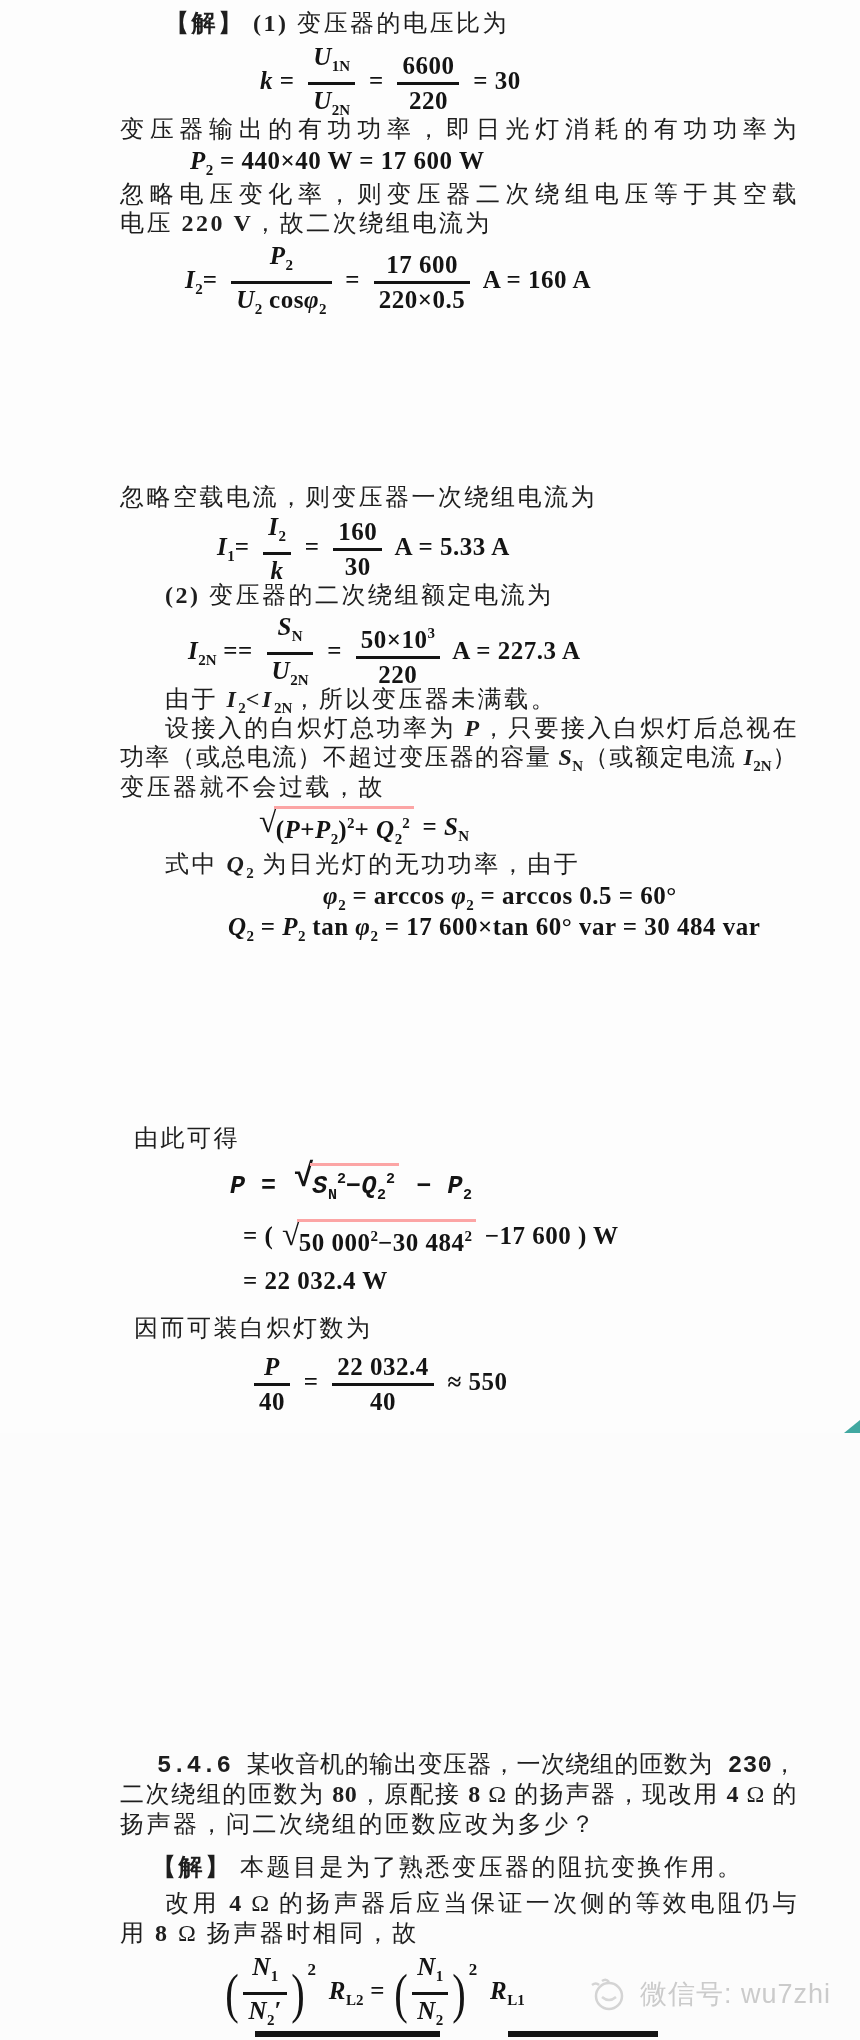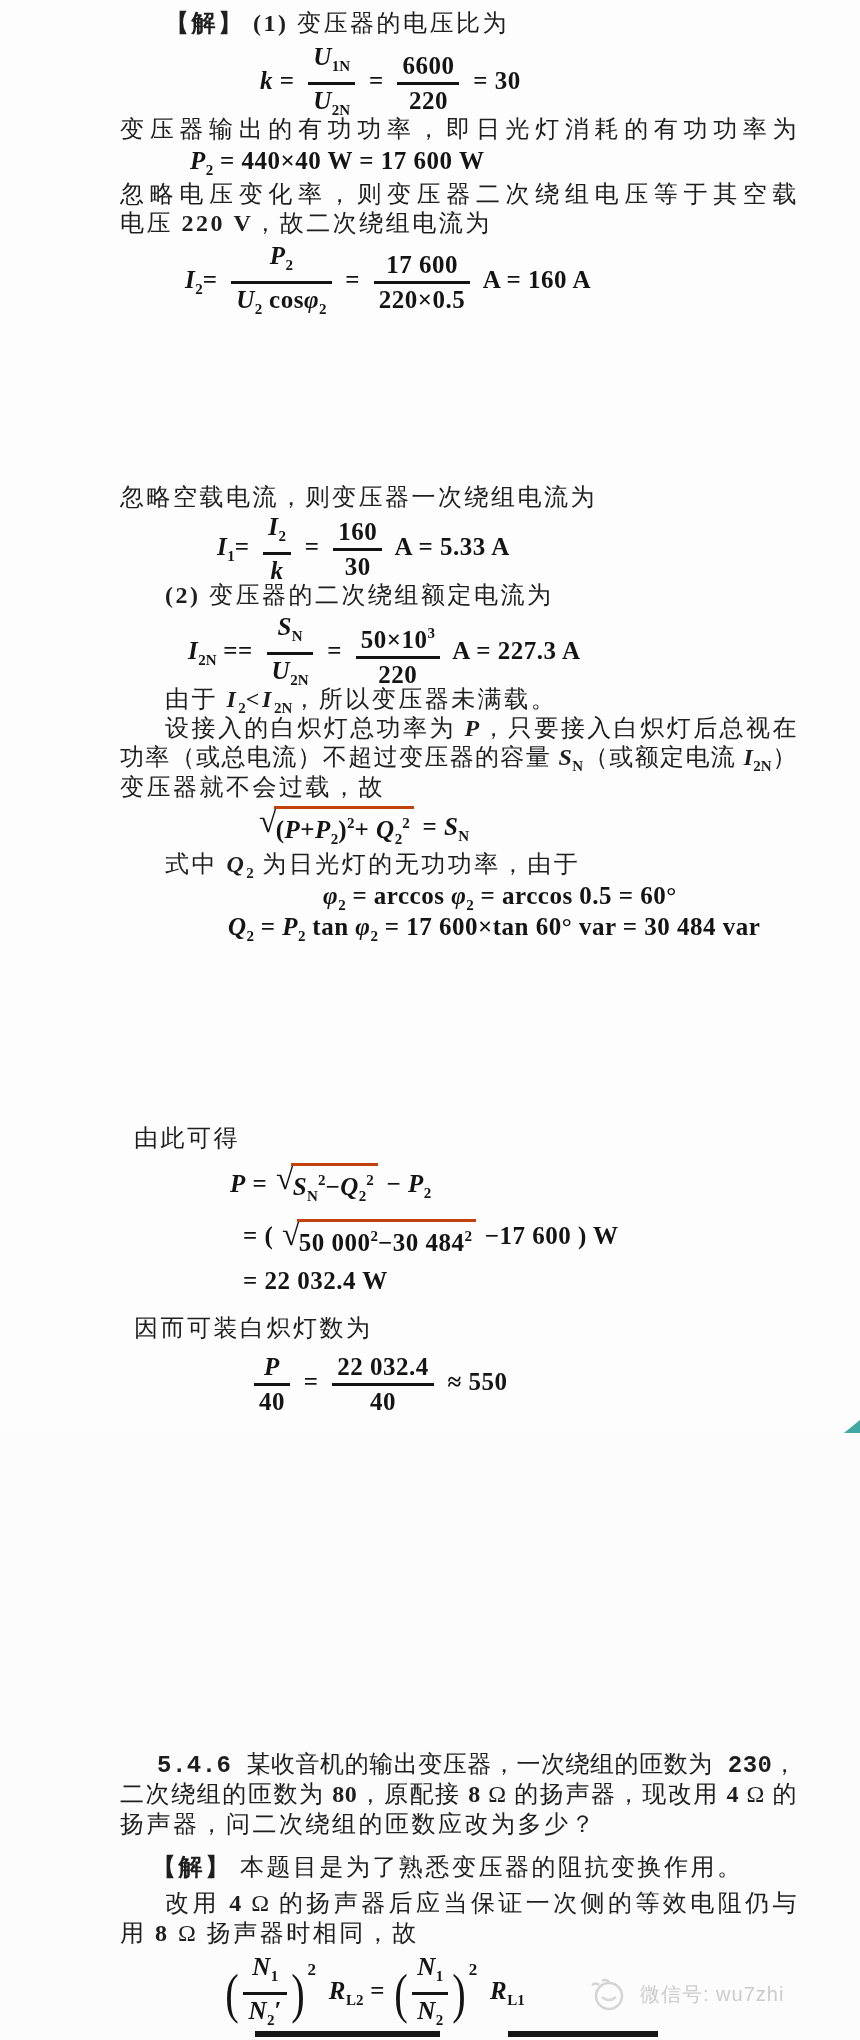--- a/index.html
+++ b/index.html
@@ -16,25 +16,25 @@
   
   .formula{position:absolute;font-weight:bold;font-size:25px;line-height:30px;white-space:nowrap;color:#141414;letter-spacing:0.5px;}
   .v{font-style:italic;}
   .sub{font-size:15px;vertical-align:-6px;letter-spacing:0;}
   .sup{font-size:15px;vertical-align:10px;letter-spacing:0;}
   .fr{display:inline-block;vertical-align:middle;text-align:center;margin:0 7px;}
   .fr .nu{display:block;padding:0 5px 1px;line-height:30px;}
   .fr .de{display:block;border-top:3px solid #141414;padding:1px 5px 0;line-height:30px;}
   .sq{display:inline-block;vertical-align:middle;white-space:nowrap;margin:0 2px;}
   .sq .rad{display:inline-block;font-size:33px;line-height:30px;vertical-align:top;margin-right:-4px;font-weight:bold;}
-  .sq .cnt{display:inline-block;border-top:3px solid #c2410c;line-height:28px;vertical-align:top;padding:0 4px 0 2px;}
+  .sq .cnt{display:inline-block;border-top:3px solid #fca5a5;line-height:28px;vertical-align:top;padding:0 4px 0 2px;}
   .bp{display:inline-block;font-size:54px;font-weight:normal;line-height:30px;vertical-align:middle;transform:scaleX(0.75);}
   .bpsup{font-size:17px;vertical-align:24px;letter-spacing:0;}
   
-  .wm{position:absolute;display:flex;align-items:center;gap:10px;color:#cbcbcb;font-size:20px;
+  .wm{position:absolute;display:flex;align-items:center;gap:10px;color:#cbcbcb;font-size:27px;
       font-family:"Liberation Sans","DejaVu Sans",sans-serif;letter-spacing:1px;}
   
   .barcut{position:absolute;height:6px;background:#151515;}
   .tealcorner{position:absolute;right:0;bottom:0;width:0;height:0;
       border-left:16px solid transparent;border-bottom:13px solid #41a8a1;}
 </style>
 </head>
 <body>
 
 <div class="page">
@@ -129,21 +129,21 @@
     <span class="v">Q</span><span class="sub">2</span>
     <span>= </span>
     <span class="v">P</span><span class="sub">2</span>
     <span> tan</span>
     <span class="v">φ</span><span class="sub">2</span>
     <span>= 17 600×tan 60° var = 30 484 var</span>
   </div>
 
   <div class="tl" style="top:1125px;left:134px;">由此可得</div>
 
-  <div class="formula" style="top:1163px;left:230px;">
+  <div class="formula" style="top:1163px;left:230px;font-family:Liberation Mono, monospace;">
     <span class="v">P</span>
     <span>= </span>
     <span class="sq"><span class="rad">√</span><span class="cnt"><span class="v">S</span><span class="sub">N</span><span class="sup">2</span><span>−</span><span class="v">Q</span><span class="sub">2</span><span class="sup">2</span></span></span>
     <span> −</span>
     <span class="v">P</span><span class="sub">2</span>
   </div>
 
   <div class="formula" style="top:1219px;left:243px;">
     <span>= ( </span>
     <span class="sq"><span class="rad">√</span><span class="cnt"><span>50 000</span><span class="sup">2</span><span>−</span><span>30 484</span><span class="sup">2</span></span></span>

